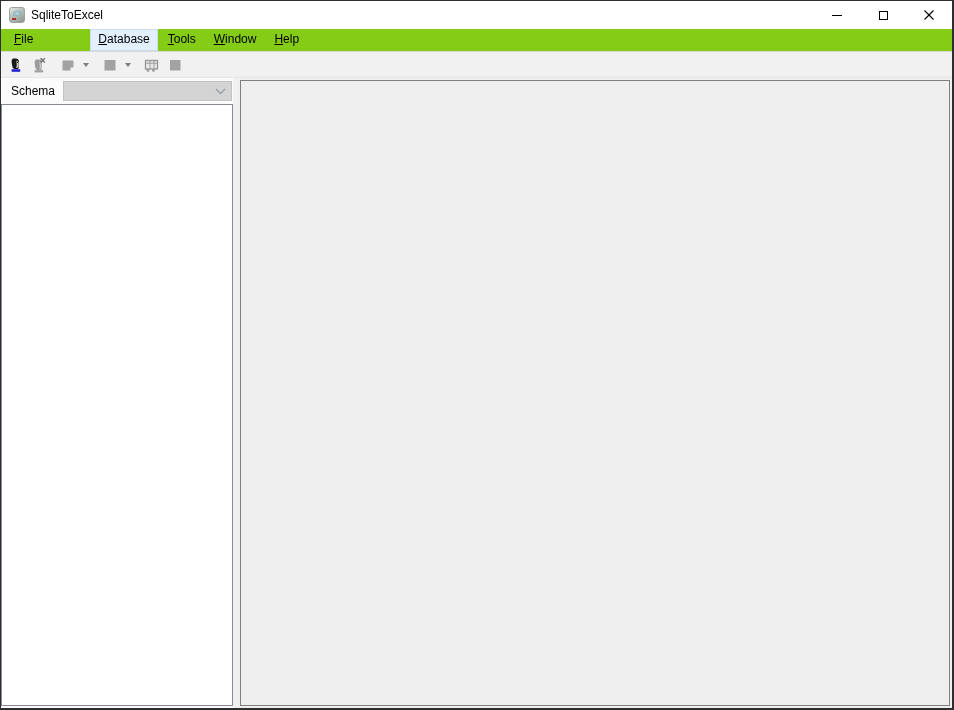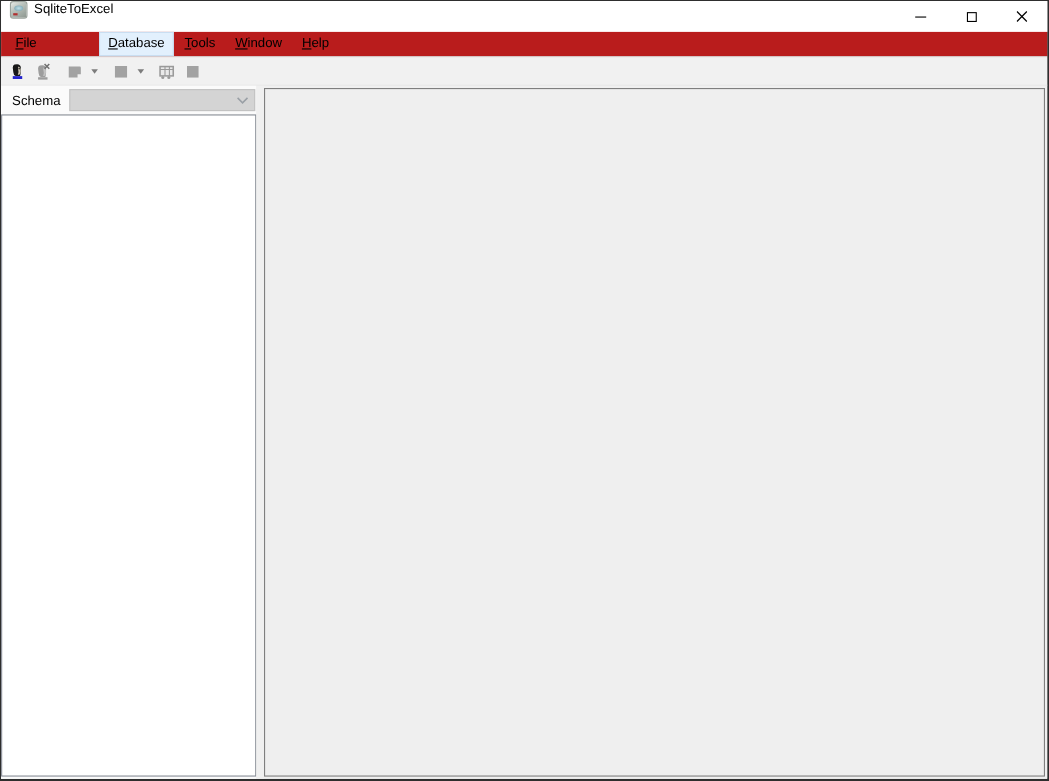--- a/index.html
+++ b/index.html
@@ -11,42 +11,42 @@
     overflow:hidden;
   }
   .window {
     width:954px; height:710px;
     border:solid #2e2e2e;
     border-width:1px 2px 2px 1px;
     display:flex; flex-direction:column;
     background:#ffffff;
   }
   
-  .titlebar { height:28px; flex:0 0 28px; display:flex; background:#ffffff; }
+  .titlebar { height:28px; flex:0 0 28px; display:flex; align-items:center; background:#ffffff; }
   .app-icon {
     width:16px; height:16px; margin:0 6px 0 8px; border-radius:3px;
     background:linear-gradient(145deg,#e8ece8 0%,#b9c2bc 40%,#8d968f 100%);
     border:1px solid #9aa29c; position:relative;
   }
   .app-icon::after {
     content:""; position:absolute; left:3px; top:3px; width:8px; height:5px;
     border-radius:50%; background:radial-gradient(#bfe0e8,#6f9aa8);
   }
   .app-icon::before {
     content:""; position:absolute; left:2px; bottom:2px; width:4px; height:2px; background:#b03030;
   }
   .title-text { font-size:12px; color:#000; }
   .win-controls { margin-left:auto; display:flex; height:100%; }
   .win-btn { width:46px; height:100%; display:flex; align-items:center; justify-content:center; background:#fff; }
   .glyph-min { width:10px; height:1px; background:#000; }
   .glyph-max { width:9px; height:9px; border:1px solid #000; }
   
   .menubar {
     height:23px; flex:0 0 23px; display:flex; align-items:center;
-    background:#b91c1c; border-bottom:1px solid #d7d7d7;
+    background:#84cc16; border-bottom:1px solid #d7d7d7;
     font-size:12px; padding-left:5px; color:#000;
   }
   .menu-item { padding:3px 7px 4px 7px; margin-right:2px; border:1px solid transparent; line-height:13px; }
   .menu-item u { text-decoration:underline; }
   .menu-item.highlighted { background:#e2f0fd; border-color:#c9def2;margin-left:47px; }
   
   .toolbar {
     height:26px; flex:0 0 26px; display:flex; align-items:center;
     background:#f1f1f1; border-bottom:1px solid #e6e6e6; padding-left:3px;
   }

